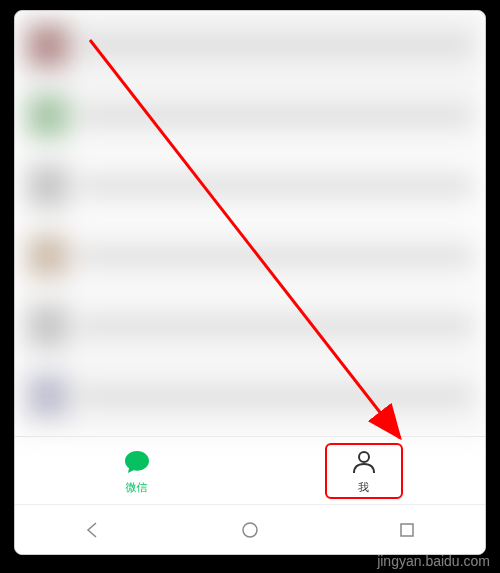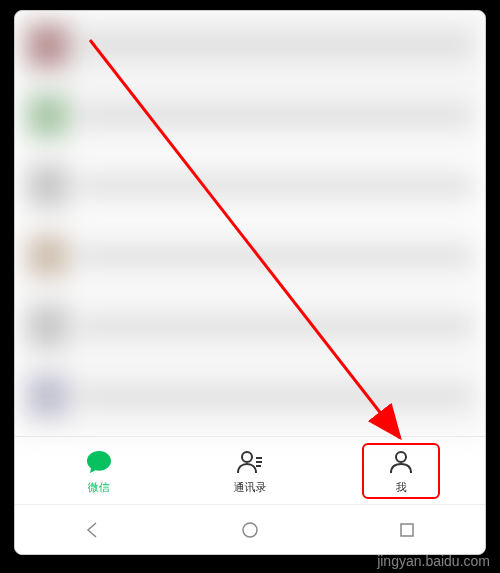--- a/index.html
+++ b/index.html
@@ -176,32 +176,20 @@
 
     <div class="tab-item active">
       <div class="tab-icon">
         <svg width="30" height="30" viewBox="0 0 30 30">
           <path d="M15 4 C8 4 3 8.5 3 14 C3 17 4.5 19.5 7 21.2 L6 26 L11.5 23.2 C12.6 23.5 13.8 23.7 15 23.7 C22 23.7 27 19.2 27 14 C27 8.5 22 4 15 4 Z" fill="#07c160"></path>
         </svg>
       </div>
       <div class="tab-label">微信</div>
     </div>
 
-    <div class="tab-item">
-      <div class="tab-icon">
-        <svg width="30" height="30" viewBox="0 0 30 30">
-          <circle cx="12" cy="10" r="5" fill="none" stroke="#333" stroke-width="2"></circle>
-          <path d="M3 26 C3 20 7 17 12 17 C17 17 21 20 21 26" fill="none" stroke="#333" stroke-width="2"></path>
-          <line x1="21" y1="11" x2="27" y2="11" stroke="#333" stroke-width="2"></line>
-          <line x1="21" y1="15" x2="27" y2="15" stroke="#333" stroke-width="2"></line>
-          <line x1="21" y1="19" x2="26" y2="19" stroke="#333" stroke-width="2"></line>
-        </svg>
-      </div>
-      <div class="tab-label">通讯录</div>
-    </div>
 
 
     <div class="tab-item">
       <div class="red-highlight"></div>
       <div class="tab-icon">
         <svg width="30" height="30" viewBox="0 0 30 30">
           <circle cx="15" cy="10" r="5" fill="none" stroke="#333" stroke-width="2"></circle>
           <path d="M5 26 C5 19 9 17 15 17 C21 17 25 19 25 26" fill="none" stroke="#333" stroke-width="2"></path>
         </svg>
       </div>

